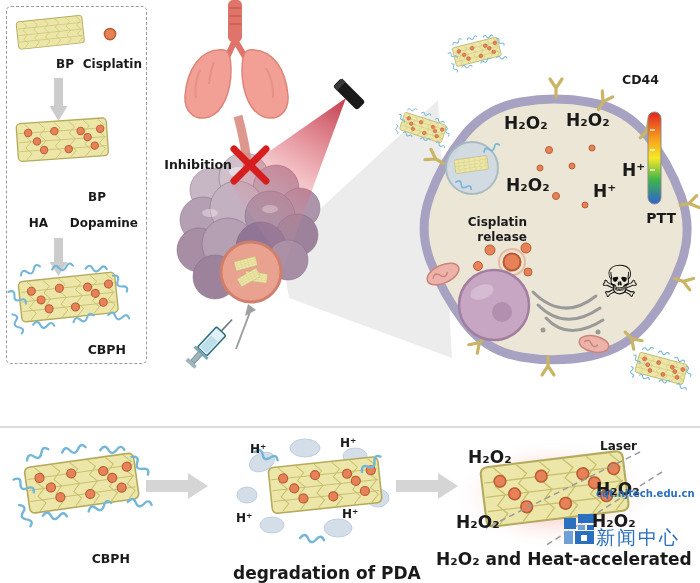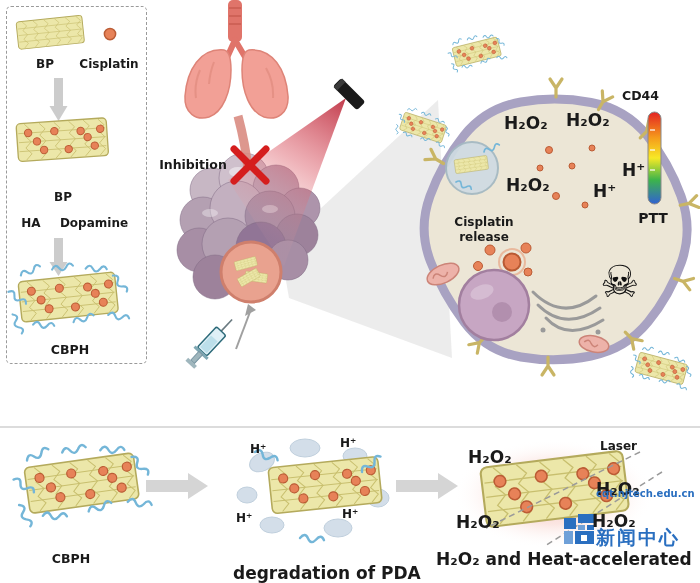--- a/index.html
+++ b/index.html
@@ -1,30 +1,30 @@
 <!DOCTYPE html>
 <html><head>
 <meta charset="utf-8">
 <style>
   *{margin:0;padding:0;box-sizing:border-box}
   html,body{background:#fff}
   .canvas{position:relative;width:700px;height:583px;background:#fff;overflow:hidden;
           font-family:"DejaVu Sans",sans-serif;color:#1a1a1a}
   .lbl{position:absolute;font-weight:bold;font-size:12px;line-height:1.2;white-space:nowrap;color:#1a1a1a}
-  .center{text-align:center}
+  .center{text-align:right}
   .sm{font-size:17px}
   .md{font-size:12.5px}
   .lg{font-size:14px}
   .panel-box{position:absolute;left:6px;top:6px;width:141px;height:358px;
              border:1.6px dashed #9a9a9a;border-radius:5px}
   .divider{position:absolute;left:0;top:426px;width:700px;border-top:2px solid #dcdcdc}
   .scene{position:absolute;left:0;top:0}
   .skull{position:absolute;left:600px;top:256px;font-size:44px;color:#101010;font-weight:normal}
   .wm-url{position:absolute;left:596px;top:488px;font-size:10px;font-weight:bold;color:#2a6fc0;white-space:nowrap}
-  .wm-name{position:absolute;left:596px;top:525px;font-size:19px;font-weight:bold;color:#2a6fc0;letter-spacing:2px;white-space:nowrap}
+  .wm-name{position:absolute;left:596px;top:525px;font-size:19px;font-weight:normal;color:#2a6fc0;letter-spacing:2px;white-space:nowrap}
 </style>
 </head>
 <body>
 
 <div class="canvas">
 
   <svg class="scene" width="700" height="583" viewBox="0 0 700 583">
     <defs>
       <g id="sheet">
         <rect x="0" y="0" width="110" height="46" rx="5" fill="#ece7a9" stroke="#b4aa5c" stroke-width="1.6"></rect>
@@ -300,21 +300,21 @@
 
   <div class="lbl center" style="left:16px;top:57px;width:58px">BP</div>
   <div class="lbl center" style="left:76px;top:57px;width:66px">Cisplatin</div>
   <div class="lbl center" style="left:20px;top:190px;width:86px">BP</div>
   <div class="lbl center" style="left:14px;top:216px;width:34px">HA</div>
   <div class="lbl center" style="left:50px;top:216px;width:88px">Dopamine</div>
   <div class="lbl center md" style="left:14px;top:342px;width:112px">CBPH</div>
 
   <div class="lbl center md" style="left:154px;top:157px;width:78px">Inhibition</div>
 
-  <div class="lbl md" style="left:622px;top:88px">CD44</div>
+  <div class="lbl md" style="left:622px;top:72px">CD44</div>
   <div class="lbl sm" style="left:504px;top:113px">H₂O₂</div>
   <div class="lbl sm" style="left:566px;top:110px">H₂O₂</div>
   <div class="lbl sm" style="left:506px;top:175px">H₂O₂</div>
   <div class="lbl sm" style="left:593px;top:181px">H⁺</div>
   <div class="lbl sm" style="left:622px;top:160px">H⁺</div>
   <div class="lbl center" style="left:441px;top:215px;width:86px">Cisplatin</div>
   <div class="lbl center" style="left:441px;top:230px;width:86px">release</div>
   <div class="lbl center lg" style="left:630px;top:210px;width:46px">PTT</div>
   <div class="skull">☠</div>
 

